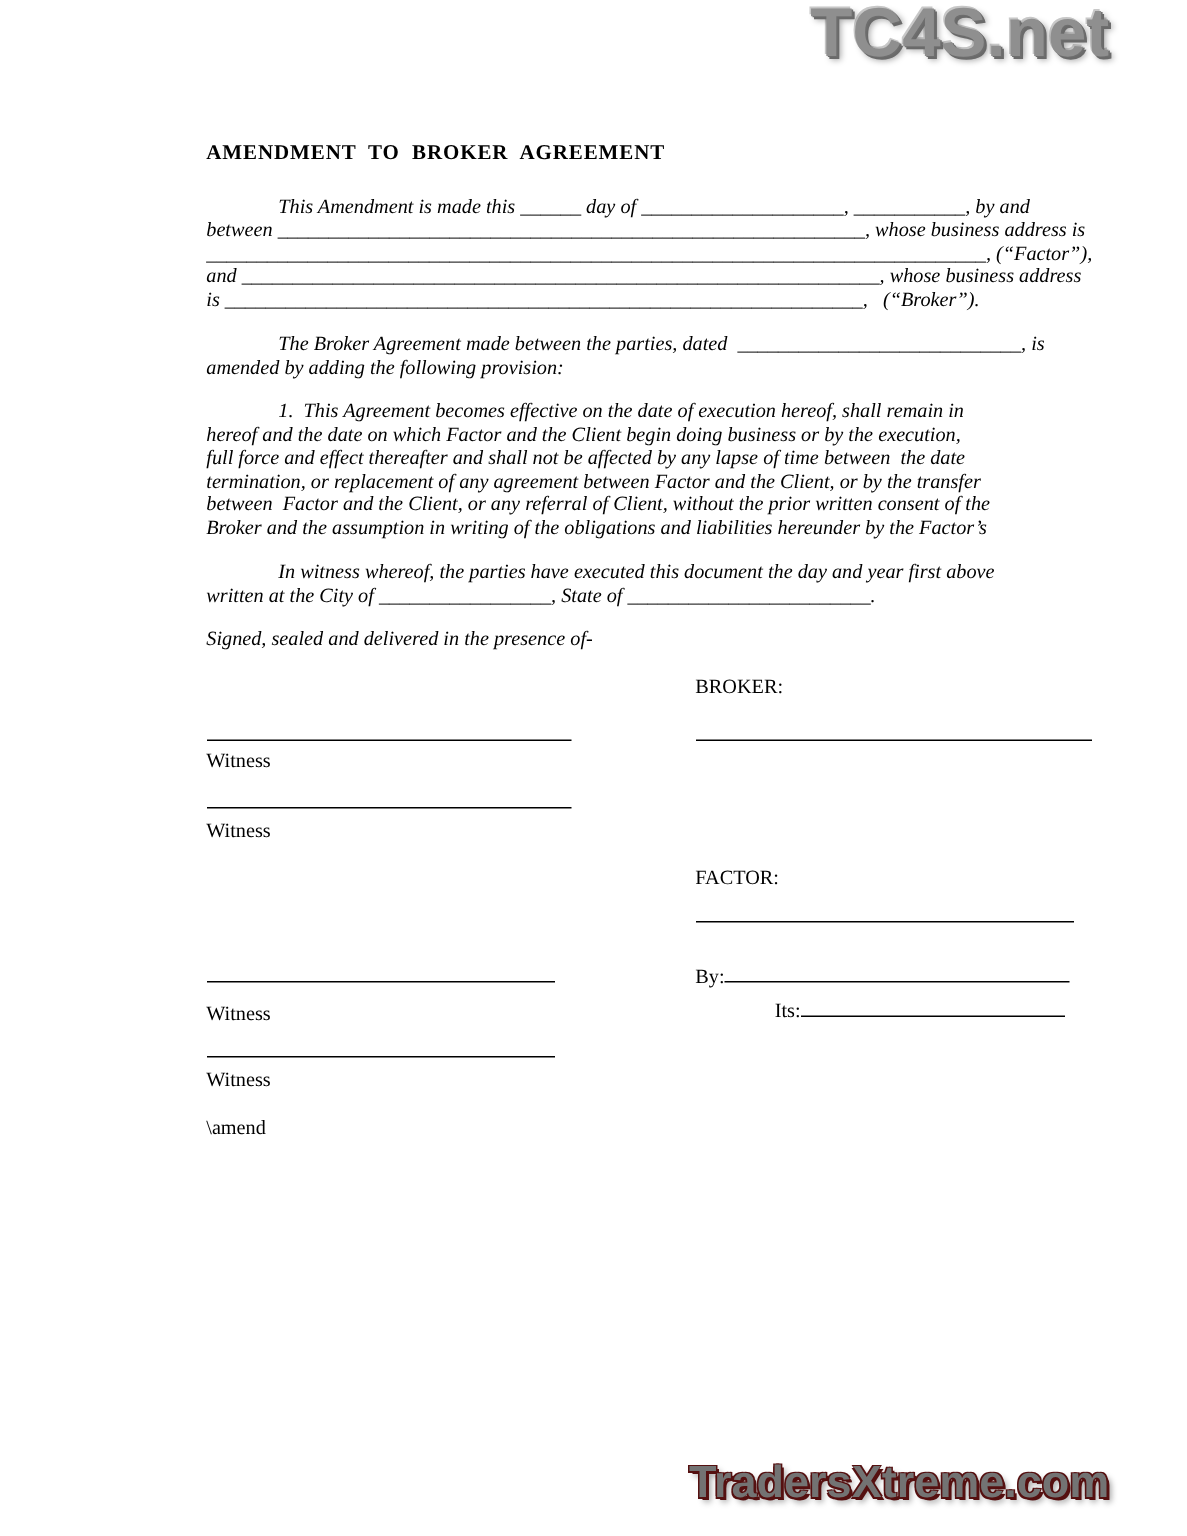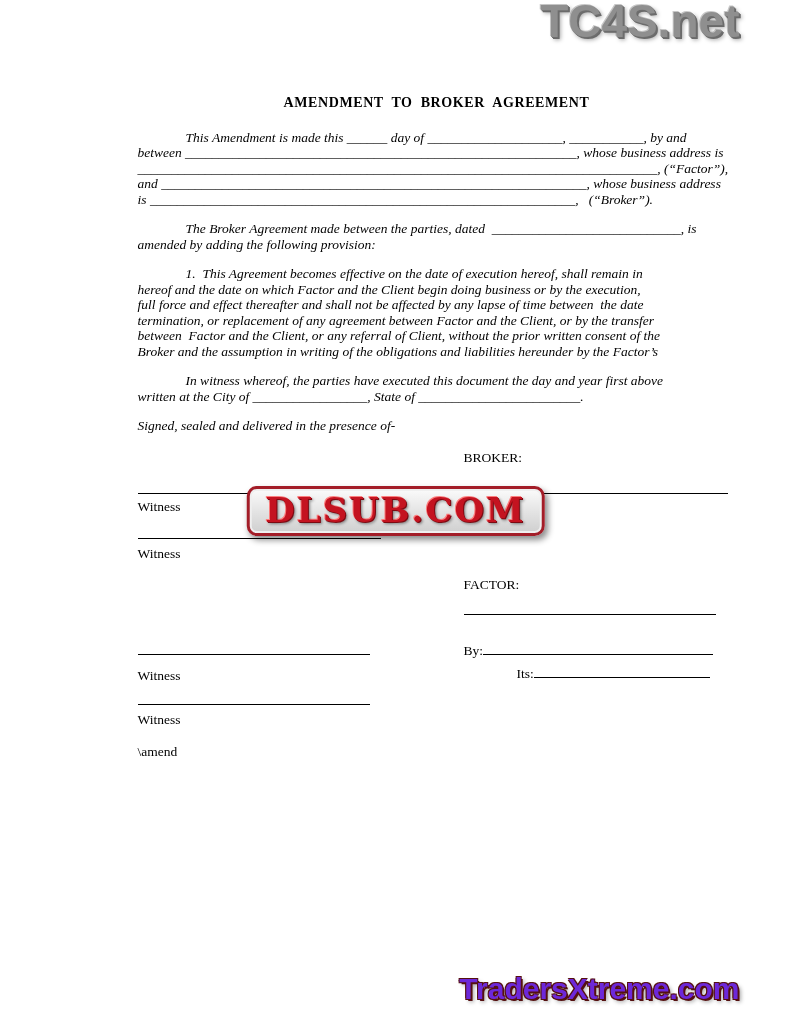--- a/index.html
+++ b/index.html
@@ -44,34 +44,34 @@
     text-shadow: 1px 1px 0 #7c0a12, 2px 2px 3px rgba(0,0,0,0.45), -1px -1px 0 #ff8080;
     white-space: nowrap;
   }
   .wm-bottom {
     position: absolute;
     top: 972px;
     right: 8px;
     font-family: "Liberation Sans", sans-serif;
     font-weight: bold;
     font-size: 30px;
-    color: #6d28d9;
+    color: #737373;
     text-shadow: 2px 2px 0 #551010, -1px -1px 0 #551010, 1px -1px 0 #551010, -1px 1px 0 #551010, 3px 3px 4px rgba(0,0,0,0.4);
   }
   
   .content {
     position: absolute;
     top: 95px;
     left: 94px;
     width: 598px;
     font-size: 13.5px;
     line-height: 15.5px;
   }
   .doc-title {
-    text-align: center;
+    text-align: left;
     font-weight: bold;
     font-size: 14px;
     letter-spacing: 0.6px;
     word-spacing: 4px;
   }
   .para { margin-top: 14px; font-style: italic; }
   .para.first { margin-top: 19px; }
   .line { white-space: pre-wrap; }
   .line.indent { padding-left: 48px; }
   
@@ -154,17 +154,16 @@
 
       <div class="sig-line" style="left:0; top:260px; width:232px;"></div>
       <div class="sig-abs" style="left:0; top:268px;">Witness</div>
 
       <div class="sig-abs" style="left:0; top:300px;">\amend</div>
 
     </div>
 
   </div>
 
-  <div class="stamp">DLSUB.COM</div>
 
   <div class="wm-bottom">TradersXtreme.com</div>
 
 </div>
 
 </body></html>

